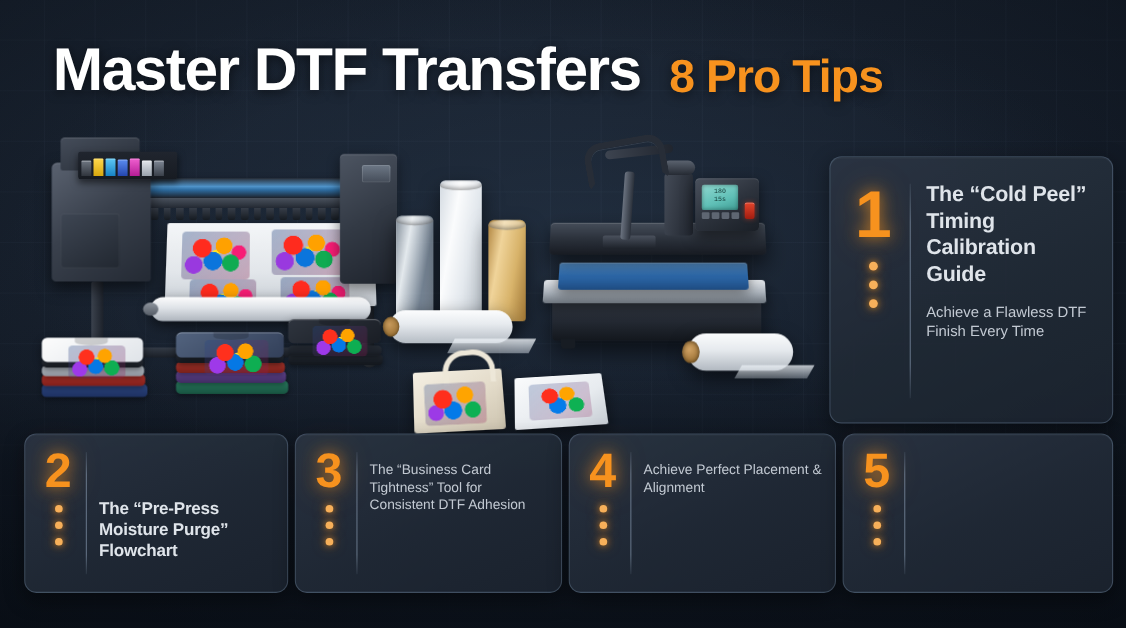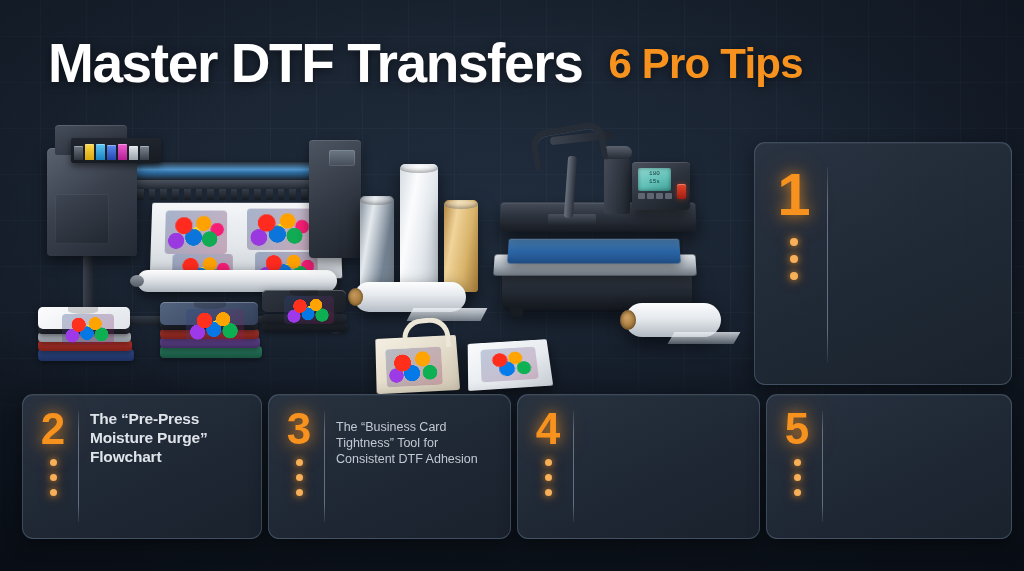--- a/index.html
+++ b/index.html
@@ -47,21 +47,21 @@
     background: linear-gradient(to bottom, rgba(17,25,36,0.0) 0%, rgba(14,21,31,0.75) 40%, rgba(12,18,27,0.95) 100%);
     pointer-events: none;
   }
 
   
   .header {
     position: absolute;
     left: 48px;
     top: 36px;
     display: flex;
-    align-items: center;
+    align-items: flex-end;
     gap: 26px;
     white-space: nowrap;
   }
   .title-main {
     font-size: 55px;
     font-weight: bold;
     color: #ffffff;
     letter-spacing: -1.4px;
     line-height: 1;
     text-shadow: 0 2px 10px rgba(0,0,0,0.55);
@@ -485,35 +485,35 @@
   .card-3 { left: 268px; top: 394px; width: 243px; height: 145px; }
   .card-4 { left: 517px; top: 394px; width: 243px; height: 145px; }
   .card-5 { left: 766px; top: 394px; width: 246px; height: 145px; }
 
   .card-row.card { padding: 14px 12px 12px 12px; }
   .card-row .card-numcol { width: 36px; padding-top: 0px; }
   .card-row .card-num { font-size: 44px; }
   .card-row .dots { margin-top: 10px; gap: 8px; }
   .card-row .dots i { width: 7px; height: 7px; }
   .card-row .card-divider { margin: 2px 11px 4px 7px; }
-  .card-row .card-title { font-size: 15.5px; line-height: 19px; }
+  .card-row .card-title { font-size: 15.5px; line-height: 19px; margin-top: 44px; }
   .card-row .card-sub { font-size: 12.5px; line-height: 16px; margin-top: 10px; }
 </style>
 </head>
 <body>
 
 <div class="poster">
 
   <div class="bg-grid"></div>
   <div class="bg-floor"></div>
   <div class="bg-vignette"></div>
 
   <div class="header">
     <div class="title-main">Master DTF Transfers</div>
-    <div class="title-accent">6 Pro Tips</div>
+    <div class="title-accent">8 Pro Tips</div>
   </div>
 
   <div class="scene">
 
     <div class="printer">
       <div class="prn-leg l1"></div>
       <div class="prn-leg l2"></div>
       <div class="prn-cross"></div>
       <div class="prn-wheel w1"></div>
       <div class="prn-wheel w2"></div>
@@ -640,20 +640,24 @@
   <div class="card card-1">
     <div class="card-numcol">
       <div class="card-num">1</div>
       <div class="dots">
           <i></i>
           <i></i>
           <i></i>
         </div>
     </div>
     <div class="card-divider"></div>
+    <div class="card-text">
+      <div class="card-title">The “Cold Peel” Timing Calibration Guide</div>
+      <div class="card-sub">Achieve a Flawless DTF Finish Every Time</div>
+    </div>
   </div>
 
   <div class="card card-row card-2">
     <div class="card-numcol">
       <div class="card-num">2</div>
       <div class="dots">
           <i></i>
           <i></i>
           <i></i>
         </div>
@@ -683,20 +687,21 @@
     <div class="card-numcol">
       <div class="card-num">4</div>
       <div class="dots">
           <i></i>
           <i></i>
           <i></i>
         </div>
     </div>
     <div class="card-divider"></div>
     <div class="card-text">
+      <div class="card-sub">Achieve Perfect Placement &amp; Alignment</div>
     </div>
   </div>
 
   <div class="card card-row card-5">
     <div class="card-numcol">
       <div class="card-num">5</div>
       <div class="dots">
           <i></i>
           <i></i>
           <i></i>

